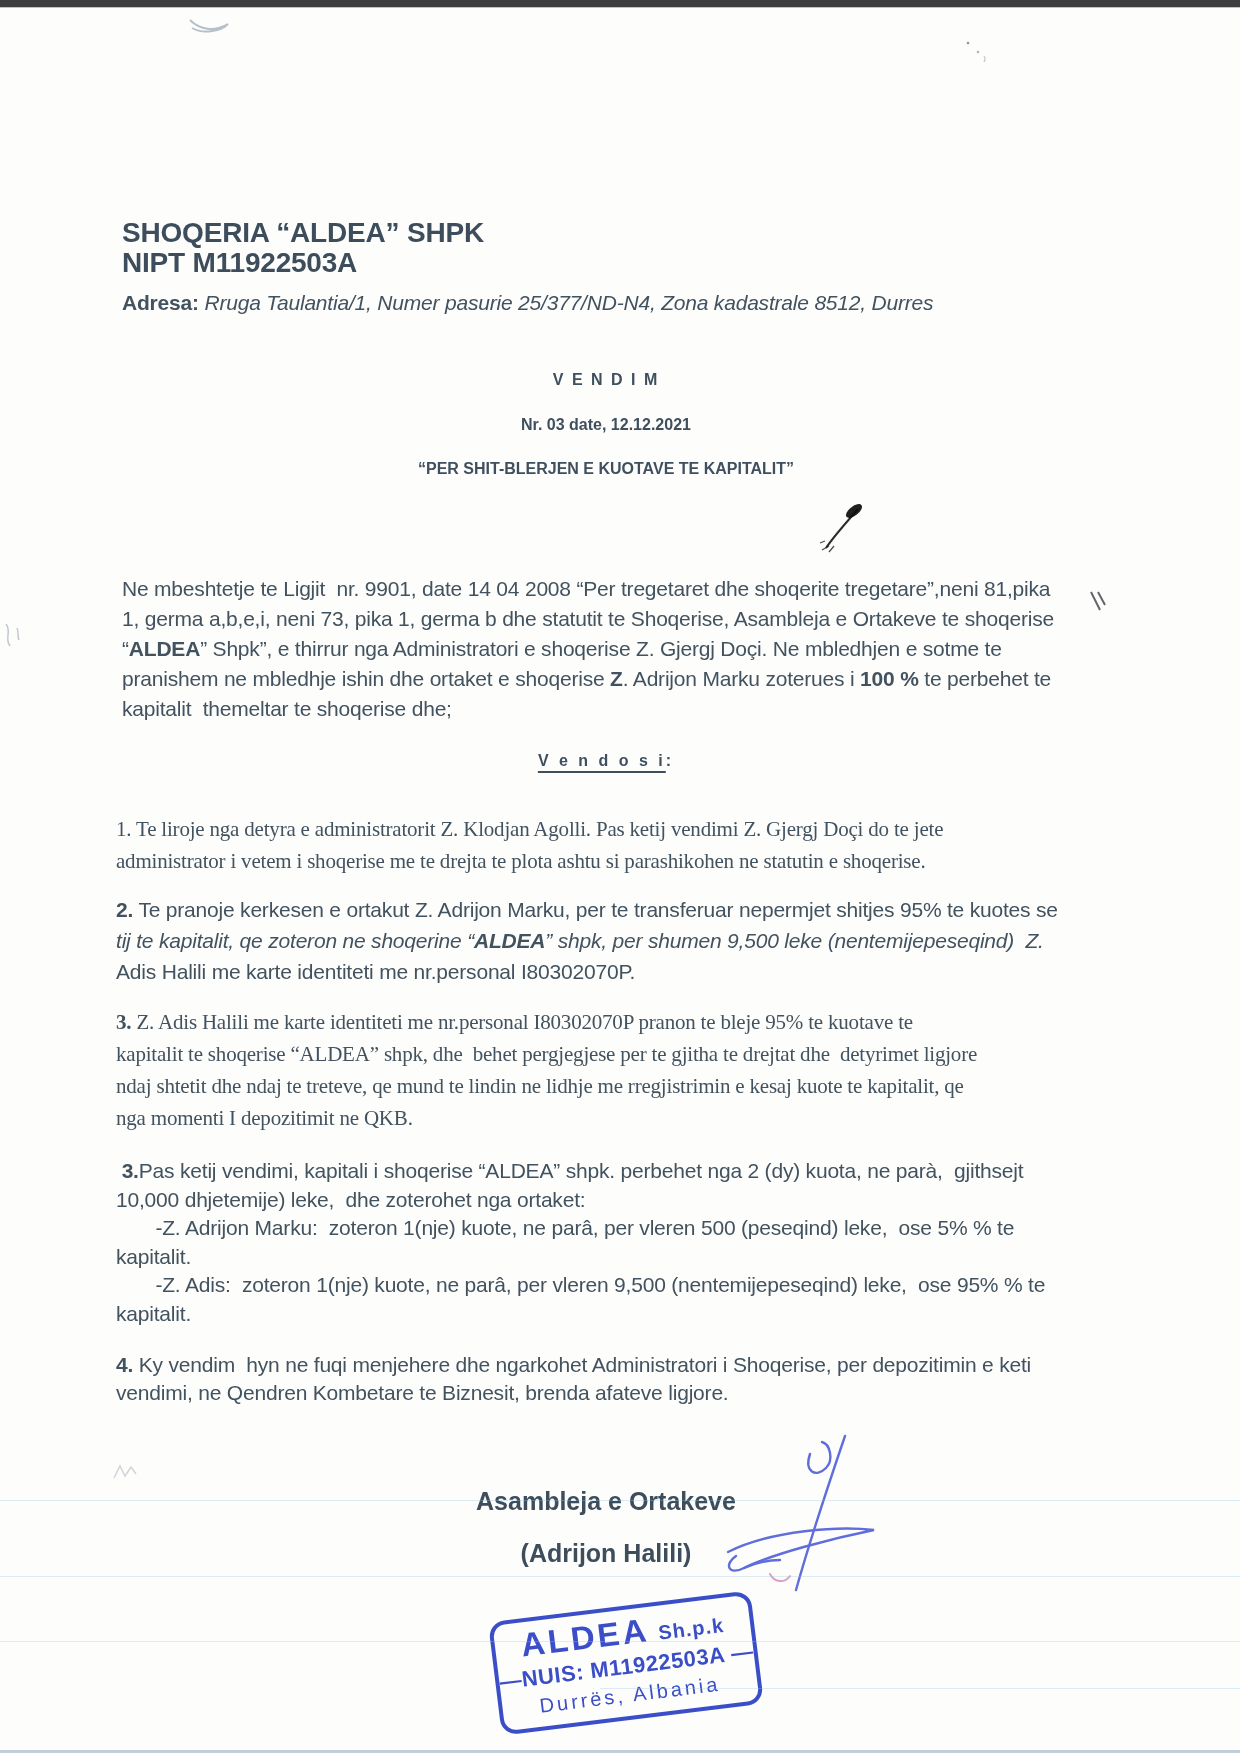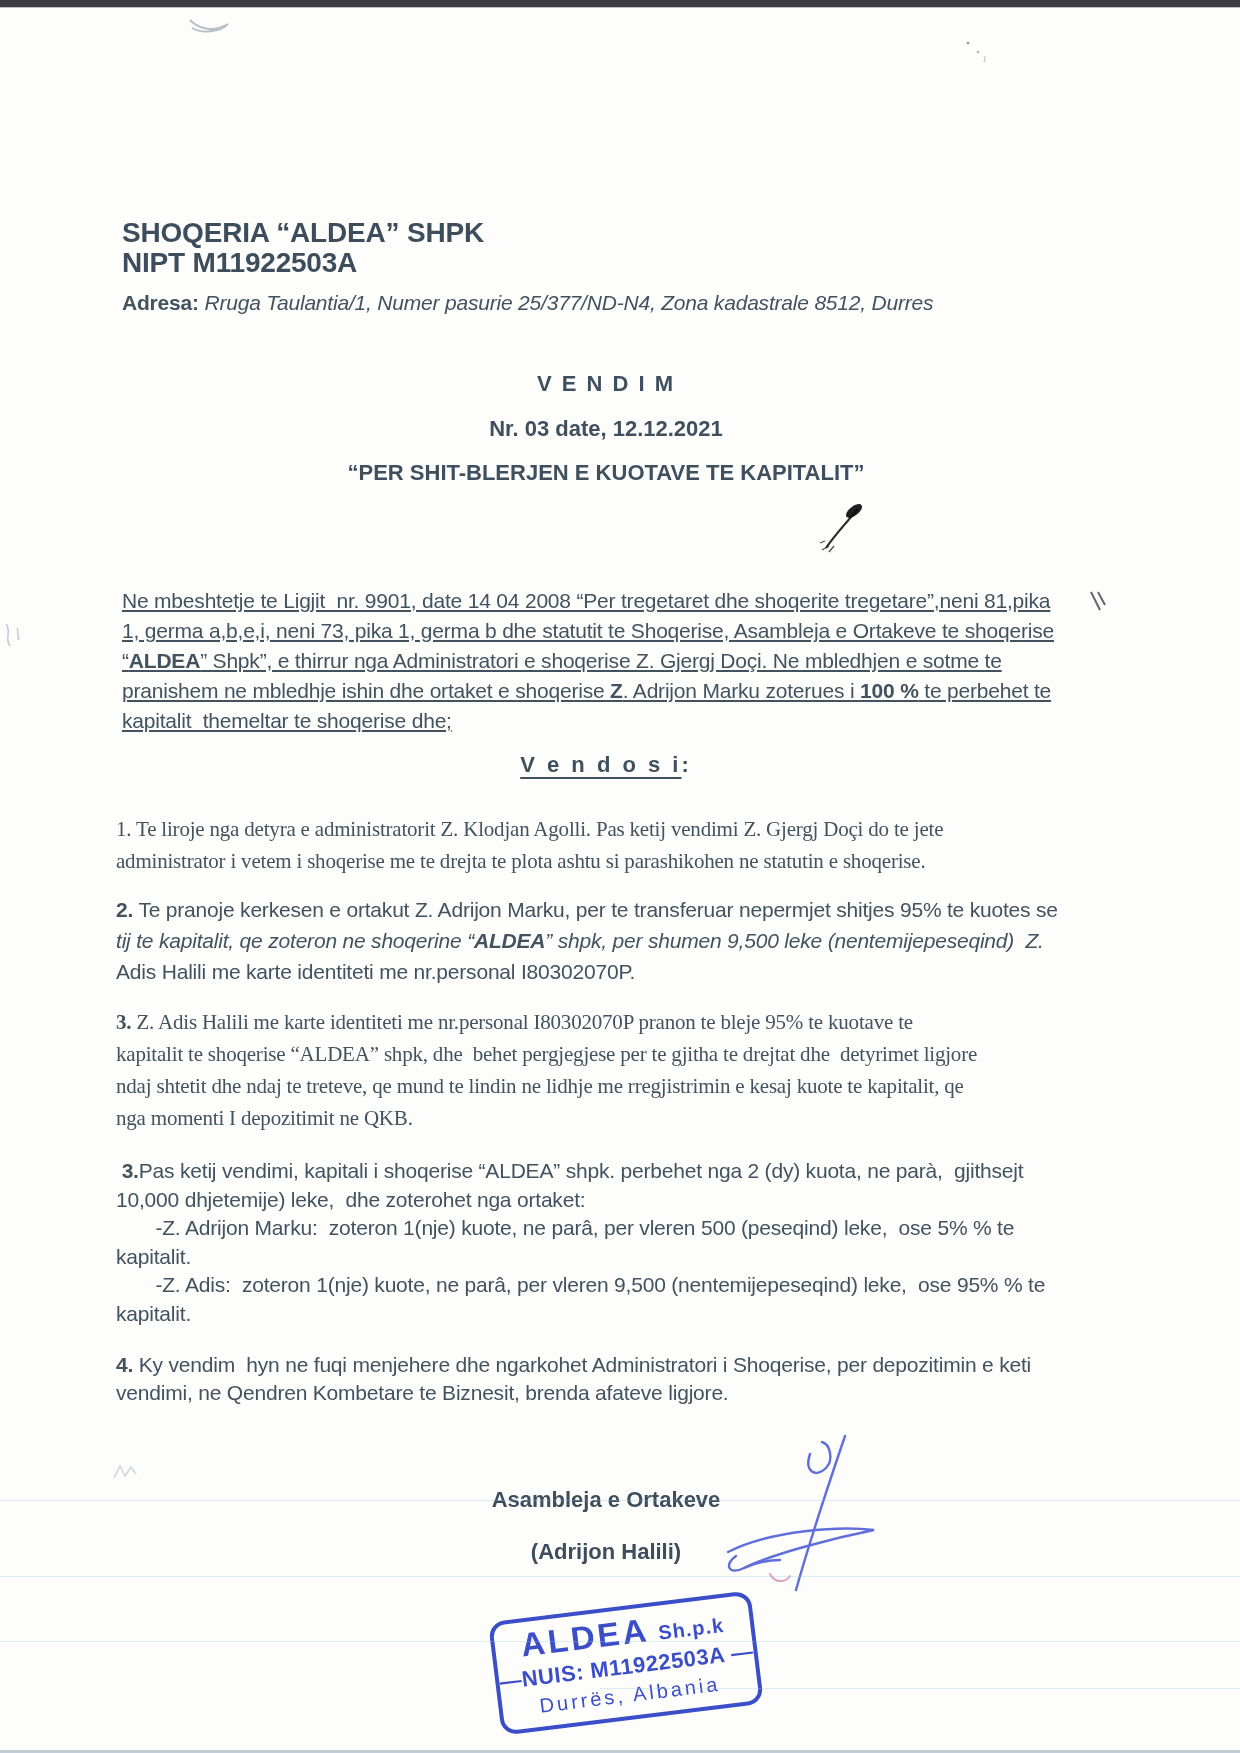--- a/index.html
+++ b/index.html
@@ -12,24 +12,24 @@
   .abs{position:absolute;}
   .tline{white-space:pre;}
   .body-text{font-size:21px;letter-spacing:-0.2px;margin-top:10px;}
   .lh30 .tline{line-height:30px;}
   .lh31 .tline{line-height:31px;}
   .lh32 .tline{line-height:32px;font-family:Liberation Serif, serif;}
   .lh285 .tline{line-height:28.5px;}
   .lh28 .tline{line-height:28px;}
   .centerline{position:absolute;left:0;width:1212px;text-align:center;}
   .hdr{font-weight:700;font-size:28px;line-height:30px;letter-spacing:-0.2px;color:#3d4d5c;}
-  .ttl{font-weight:700;font-size:22px;color:#3f4f5e;}
+  .ttl{font-weight:700;font-size:16px;color:#3f4f5e;}
   .ls-wide{letter-spacing:3px;}
   .underlined{text-decoration:underline;text-underline-offset:5px;text-decoration-thickness:2px;}
-  .sig-label{font-weight:700;font-size:22px;color:#3d4d5c;}
+  .sig-label{font-weight:700;font-size:25px;color:#3d4d5c;}
   
   .topbar{left:0;top:0;width:1240px;height:7px;background:#3d3d3f;}
   .topbar-edge{left:0;top:7px;width:1240px;height:1px;background:#9a9a9a;opacity:.6;}
   .scanline{height:1px;background:rgba(150,200,225,0.32);}
   .bottombar{left:0;top:1750px;width:1240px;height:3px;background:#c2cdd8;}
   
   .stamp{
     left:494px;top:1606px;width:256px;height:106px;
     transform:rotate(-7deg);
     border:4px solid;border-radius:16px;
@@ -69,21 +69,21 @@
 <div class="centerline ttl" style="top:371px;letter-spacing:2px;">V E N D I M</div>
 <div class="centerline ttl" style="top:416px;">Nr. 03  date, 12.12.2021</div>
 <div class="centerline ttl" style="top:460px;">“PER SHIT-BLERJEN E KUOTAVE TE KAPITALIT”</div>
 
 <svg class="abs" style="left:818px;top:496px;" width="50" height="58">
   <path d="M8,52 C16,40 28,27 40,13" stroke="#141414" stroke-width="2" fill="none" opacity="0.9"></path>
   <ellipse cx="36" cy="15" rx="9.5" ry="4.6" transform="rotate(-38 36 15)" fill="#0d0d0d" opacity="0.92"></ellipse>
   <path d="M4,54 l7,-4 M11,56 l5,-6 M2,47 l5,-2" stroke="#222" stroke-width="1.3" fill="none" opacity="0.8"></path>
 </svg>
 
-<div class="abs body-text lh30" style="left:122px;top:576px;text-decoration:underline;">
+<div class="abs body-text lh30" style="left:122px;top:564px;">
     <div class="tline"><span>Ne mbeshtetje te Ligjit  nr. 9901, date 14 04 2008 “Per tregetaret dhe shoqerite tregetare”,neni 81,pika</span></div>
     <div class="tline"><span>1, germa a,b,e,i, neni 73, pika 1, germa b dhe statutit te Shoqerise, Asambleja e Ortakeve te shoqerise</span></div>
     <div class="tline"><span>“</span><span style="font-weight: 700;">ALDEA</span><span>” Shpk”, e thirrur nga Administratori e shoqerise Z. Gjergj Doçi. Ne mbledhjen e sotme te</span></div>
     <div class="tline"><span>pranishem ne mbledhje ishin dhe ortaket e shoqerise </span><span style="font-weight: 700;">Z</span><span>. Adrijon Marku zoterues i </span><span style="font-weight: 700;">100 %</span><span> te perbehet te</span></div>
     <div class="tline"><span>kapitalit  themeltar te shoqerise dhe;</span></div>
   </div>
 
 <svg class="abs" style="left:2px;top:622px;" width="26" height="30">
   <path d="M4,2 C10,10 2,16 8,24 M15,6 c2,4 0,8 2,12" stroke="#9aa7b2" stroke-width="1.5" fill="none" opacity="0.6"></path>
 </svg>

